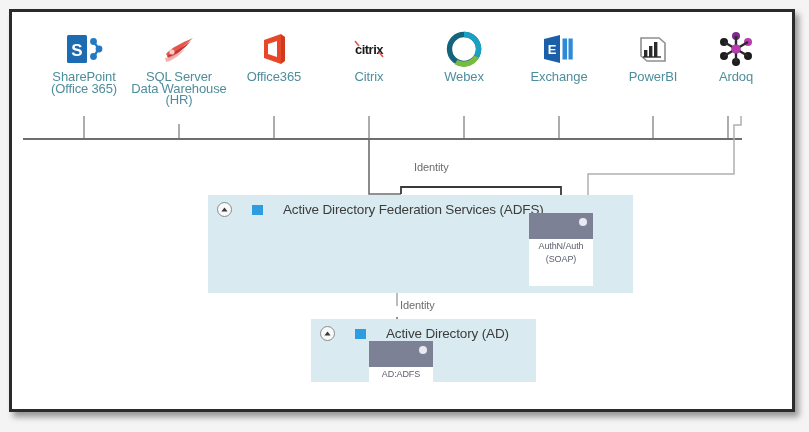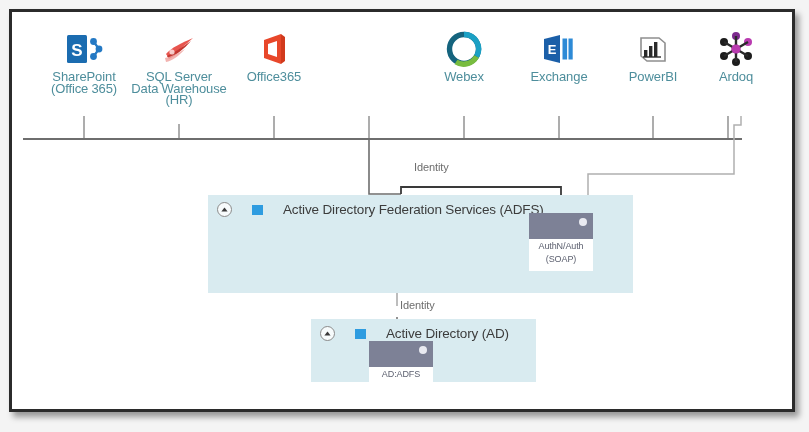--- a/index.html
+++ b/index.html
@@ -121,21 +121,21 @@
     height: 8px;
     border-radius: 50%;
     background: #e9eaf1;
   }
   .iface-label {
     background: #ffffff;
     text-align: center;
     font-size: 9px;
     line-height: 13px;
     color: #5d6170;
-    padding: 1px 4px 5px 4px;
+    padding: 1px 4px 20px 4px;
     letter-spacing: -0.1px;
   }
 
   
   .edge-label {
     position: absolute;
     font-size: 11px;
     color: #6d6d6d;
     white-space: nowrap;
     letter-spacing: -0.1px;
@@ -207,20 +207,30 @@
         <div class="app-icon">
           <svg width="32" height="34" viewBox="0 0 32 34">
             <path d="M6,8 L23,2 L23,32 L6,26 Z" fill="#e8472a"></path>
             <path d="M23,2 L27,5 L27,29 L23,32 Z" fill="#d13a1c"></path>
             <path d="M10,12 L19,9 L19,25 L10,22 Z" fill="#ffffff"></path>
           </svg>
         </div>
         <div class="app-label">Office365</div>
       </div>
 
+      <div class="app-node" style="left:309px; top:18px;">
+        <div class="app-icon">
+          <svg width="46" height="26" viewBox="0 0 46 26">
+            <text x="23" y="18" font-family="Liberation Sans, sans-serif" font-size="13" font-weight="bold" fill="#1a1a1a" text-anchor="middle" letter-spacing="-0.5">citrix</text>
+            <path d="M9,5 L13,10" stroke="#e8554f" stroke-width="1.6"></path>
+            <path d="M33,16 L37,21" stroke="#e8554f" stroke-width="1.6"></path>
+          </svg>
+        </div>
+        <div class="app-label">Citrix</div>
+      </div>
 
       <div class="app-node" style="left:404px; top:18px;">
         <div class="app-icon">
           <svg width="36" height="36" viewBox="0 0 36 36">
             <circle cx="18" cy="18" r="14.5" fill="none" stroke="#15647e" stroke-width="5.4"></circle>
             <path d="M18,3.5 A14.5,14.5 0 0 1 30.5,25.5" fill="none" stroke="#1ba0c4" stroke-width="5.4"></path>
             <path d="M30.5,25.5 A14.5,14.5 0 0 1 10,31" fill="none" stroke="#78bc3f" stroke-width="5.4"></path>
           </svg>
         </div>
         <div class="app-label">Webex</div>

